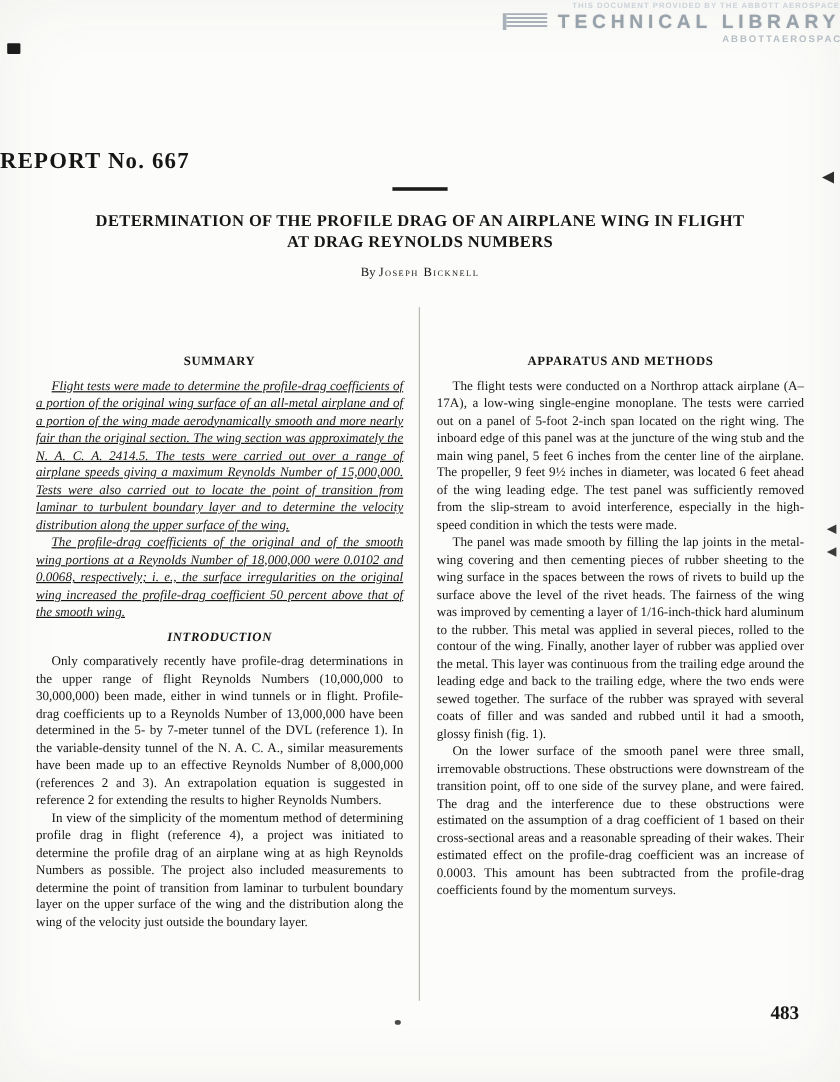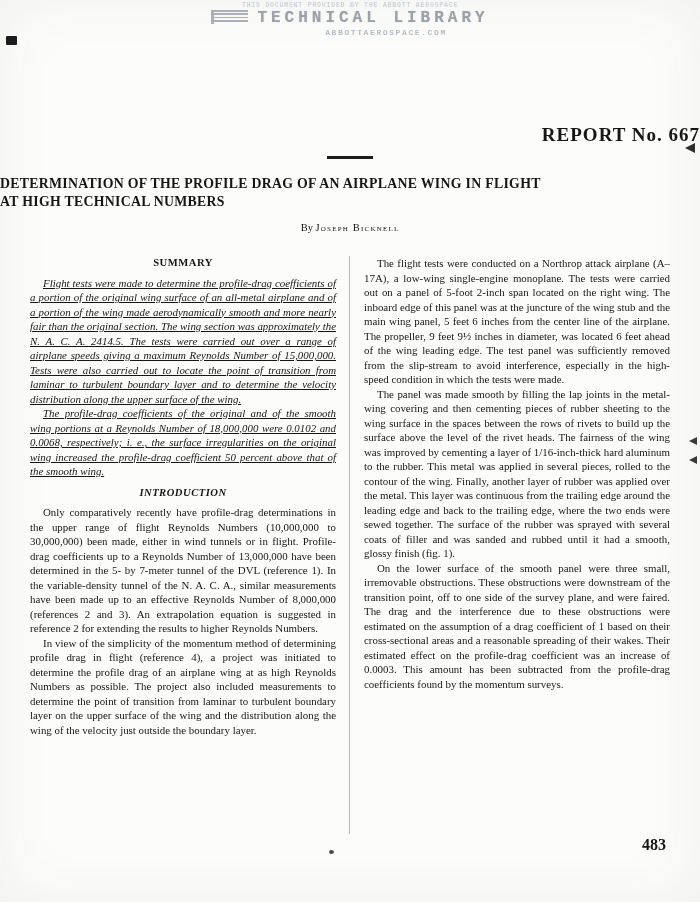--- a/index.html
+++ b/index.html
@@ -8,44 +8,44 @@
     width:700px;height:902px;
     margin:0 auto;
     background:#fcfcfa;
     box-shadow:inset 0 0 60px rgba(60,60,50,0.06);
     font-family:"Liberation Serif","DejaVu Serif",serif;
     color:#161616;
     overflow:hidden;
   }
 
   
-  .watermark{position:absolute;top:2px;left:0;right:0;text-align:center;font-family:Liberation Mono, monospace;}
+  .watermark{position:absolute;top:2px;left:0;right:0;text-align:right;font-family:Liberation Sans, sans-serif;}
   .provided-line{font-size:6.5px;letter-spacing:.8px;color:#ccd3d9;font-weight:bold;}
   .library-row{margin-top:1px;line-height:17px;}
   .library-logo{
     display:inline-block;width:34px;height:14px;margin-right:9px;vertical-align:-2px;
     background:repeating-linear-gradient(180deg,#a8b1b9 0px,#a8b1b9 1.6px,rgba(0,0,0,0) 1.6px,rgba(0,0,0,0) 3.4px);
     border-left:3px solid #a8b1b9;
   }
   .library-title{
     font-size:16px;font-weight:bold;letter-spacing:4px;color:#98a2ab;
     text-shadow:0 0 1px rgba(152,162,171,.5);
   }
   .site-line{position:relative;left:36px;font-size:8px;letter-spacing:1.6px;color:#b6bec5;font-weight:bold;margin-top:1px;}
 
   
-  .report-no{position:absolute;top:124px;width:100%;text-align:right;font-size:19px;font-weight:bold;letter-spacing:1px;}
+  .report-no{position:absolute;top:124px;width:100%;text-align:left;font-size:19px;font-weight:bold;letter-spacing:1px;}
   .title-rule{position:absolute;top:156px;left:50%;transform:translateX(-50%);width:46px;height:2.5px;background:#1d1d1d;}
-  .main-title{position:absolute;top:175px;width:100%;text-align:left;font-weight:bold;font-size:13.8px;line-height:17.5px;letter-spacing:.3px;}
+  .main-title{position:absolute;top:175px;width:100%;text-align:center;font-weight:bold;font-size:13.8px;line-height:17.5px;letter-spacing:.3px;}
   .byline{position:absolute;top:222px;width:100%;text-align:center;font-size:10.5px;}
   .byline .author{font-variant:small-caps;letter-spacing:1.2px;}
 
   
   .columns{position:absolute;top:256px;left:30px;width:640px;display:flex;justify-content:space-between;}
-  .col{width:306px;text-align:justify;font-size:10.9px;line-height:14.5px;}
+  .col{width:306px;text-align:justify;font-size:10.9px;line-height:14.5px;margin-top:39px;}
   .col-divider{position:absolute;left:349px;top:256px;width:1px;height:578px;background:#b9b9b2;}
   .sec-heading{margin:0 0 5px 0;text-align:center;font-size:10.6px;font-weight:bold;letter-spacing:.5px;}
   .sec-heading.spaced{margin-top:7px;font-style:italic;}
   .col p{margin:0;text-indent:13px;}
   .italic{font-style:italic;text-decoration:underline;}
   .page-number{position:absolute;top:836px;right:34px;font-size:16px;font-weight:bold;}
 
   
   .artifact{position:absolute;background:#1c1c1c;}
   .blob-topleft{left:6px;top:36px;width:11px;height:9px;border-radius:1px;}
@@ -71,41 +71,42 @@
   <div class="artifact blob-topleft"></div>
   <div class="tri tri-1"></div>
   <div class="tri tri-2"></div>
   <div class="tri tri-3"></div>
   <div class="artifact speck-bottom"></div>
 
   <div class="report-no">REPORT No. 667</div>
   <div class="title-rule"></div>
   <div class="main-title">
     <div>DETERMINATION OF THE PROFILE DRAG OF AN AIRPLANE WING IN FLIGHT</div>
-    <div>AT HIGH TECHNICAL NUMBERS</div>
+    <div>AT DRAG REYNOLDS NUMBERS</div>
   </div>
   <div class="byline">
     <span>By</span>
     <span class="author">Joseph Bicknell</span>
   </div>
 
   <div class="col-divider"></div>
 
   <div class="columns">
 
     <div class="col">
       <h3 class="sec-heading">SUMMARY</h3>
       <p class="italic">Flight tests were made to determine the profile-drag coefficients of a portion of the original wing surface of an all-metal airplane and of a portion of the wing made aerodynamically smooth and more nearly fair than the original section.  The wing section was approximately the N. A. C. A. 2414.5.  The tests were carried out over a range of airplane speeds giving a maximum Reynolds Number of 15,000,000.  Tests were also carried out to locate the point of transition from laminar to turbulent boundary layer and to determine the velocity distribution along the upper surface of the wing.</p>
       <p class="italic">The profile-drag coefficients of the original and of the smooth wing portions at a Reynolds Number of 18,000,000 were 0.0102 and 0.0068, respectively; i. e., the surface irregularities on the original wing increased the profile-drag coefficient 50 percent above that of the smooth wing.</p>
       <h3 class="sec-heading spaced">INTRODUCTION</h3>
       <p>Only comparatively recently have profile-drag determinations in the upper range of flight Reynolds Numbers (10,000,000 to 30,000,000) been made, either in wind tunnels or in flight.  Profile-drag coefficients up to a Reynolds Number of 13,000,000 have been determined in the 5- by 7-meter tunnel of the DVL (reference 1).  In the variable-density tunnel of the N. A. C. A., similar measurements have been made up to an effective Reynolds Number of 8,000,000 (references 2 and 3).  An extrapolation equation is suggested in reference 2 for extending the results to higher Reynolds Numbers.</p>
       <p>In view of the simplicity of the momentum method of determining profile drag in flight (reference 4), a project was initiated to determine the profile drag of an airplane wing at as high Reynolds Numbers as possible.  The project also included measurements to determine the point of transition from laminar to turbulent boundary layer on the upper surface of the wing and the distribution along the wing of the velocity just outside the boundary layer.</p>
     </div>
 
     <div class="col">
+      <h3 class="sec-heading">APPARATUS AND METHODS</h3>
       <p>The flight tests were conducted on a Northrop attack airplane (A–17A), a low-wing single-engine monoplane.  The tests were carried out on a panel of 5-foot 2-inch span located on the right wing.  The inboard edge of this panel was at the juncture of the wing stub and the main wing panel, 5 feet 6 inches from the center line of the airplane.  The propeller, 9 feet 9½ inches in diameter, was located 6 feet ahead of the wing leading edge.  The test panel was sufficiently removed from the slip-stream to avoid interference, especially in the high-speed condition in which the tests were made.</p>
       <p>The panel was made smooth by filling the lap joints in the metal-wing covering and then cementing pieces of rubber sheeting to the wing surface in the spaces between the rows of rivets to build up the surface above the level of the rivet heads.  The fairness of the wing was improved by cementing a layer of 1/16-inch-thick hard aluminum to the rubber.  This metal was applied in several pieces, rolled to the contour of the wing.  Finally, another layer of rubber was applied over the metal.  This layer was continuous from the trailing edge around the leading edge and back to the trailing edge, where the two ends were sewed together.  The surface of the rubber was sprayed with several coats of filler and was sanded and rubbed until it had a smooth, glossy finish (fig. 1).</p>
       <p>On the lower surface of the smooth panel were three small, irremovable obstructions.  These obstructions were downstream of the transition point, off to one side of the survey plane, and were faired.  The drag and the interference due to these obstructions were estimated on the assumption of a drag coefficient of 1 based on their cross-sectional areas and a reasonable spreading of their wakes.  Their estimated effect on the profile-drag coefficient was an increase of 0.0003.  This amount has been subtracted from the profile-drag coefficients found by the momentum surveys.</p>
     </div>
 
   </div>
 
   <div class="page-number">483</div>
 
 </div>

